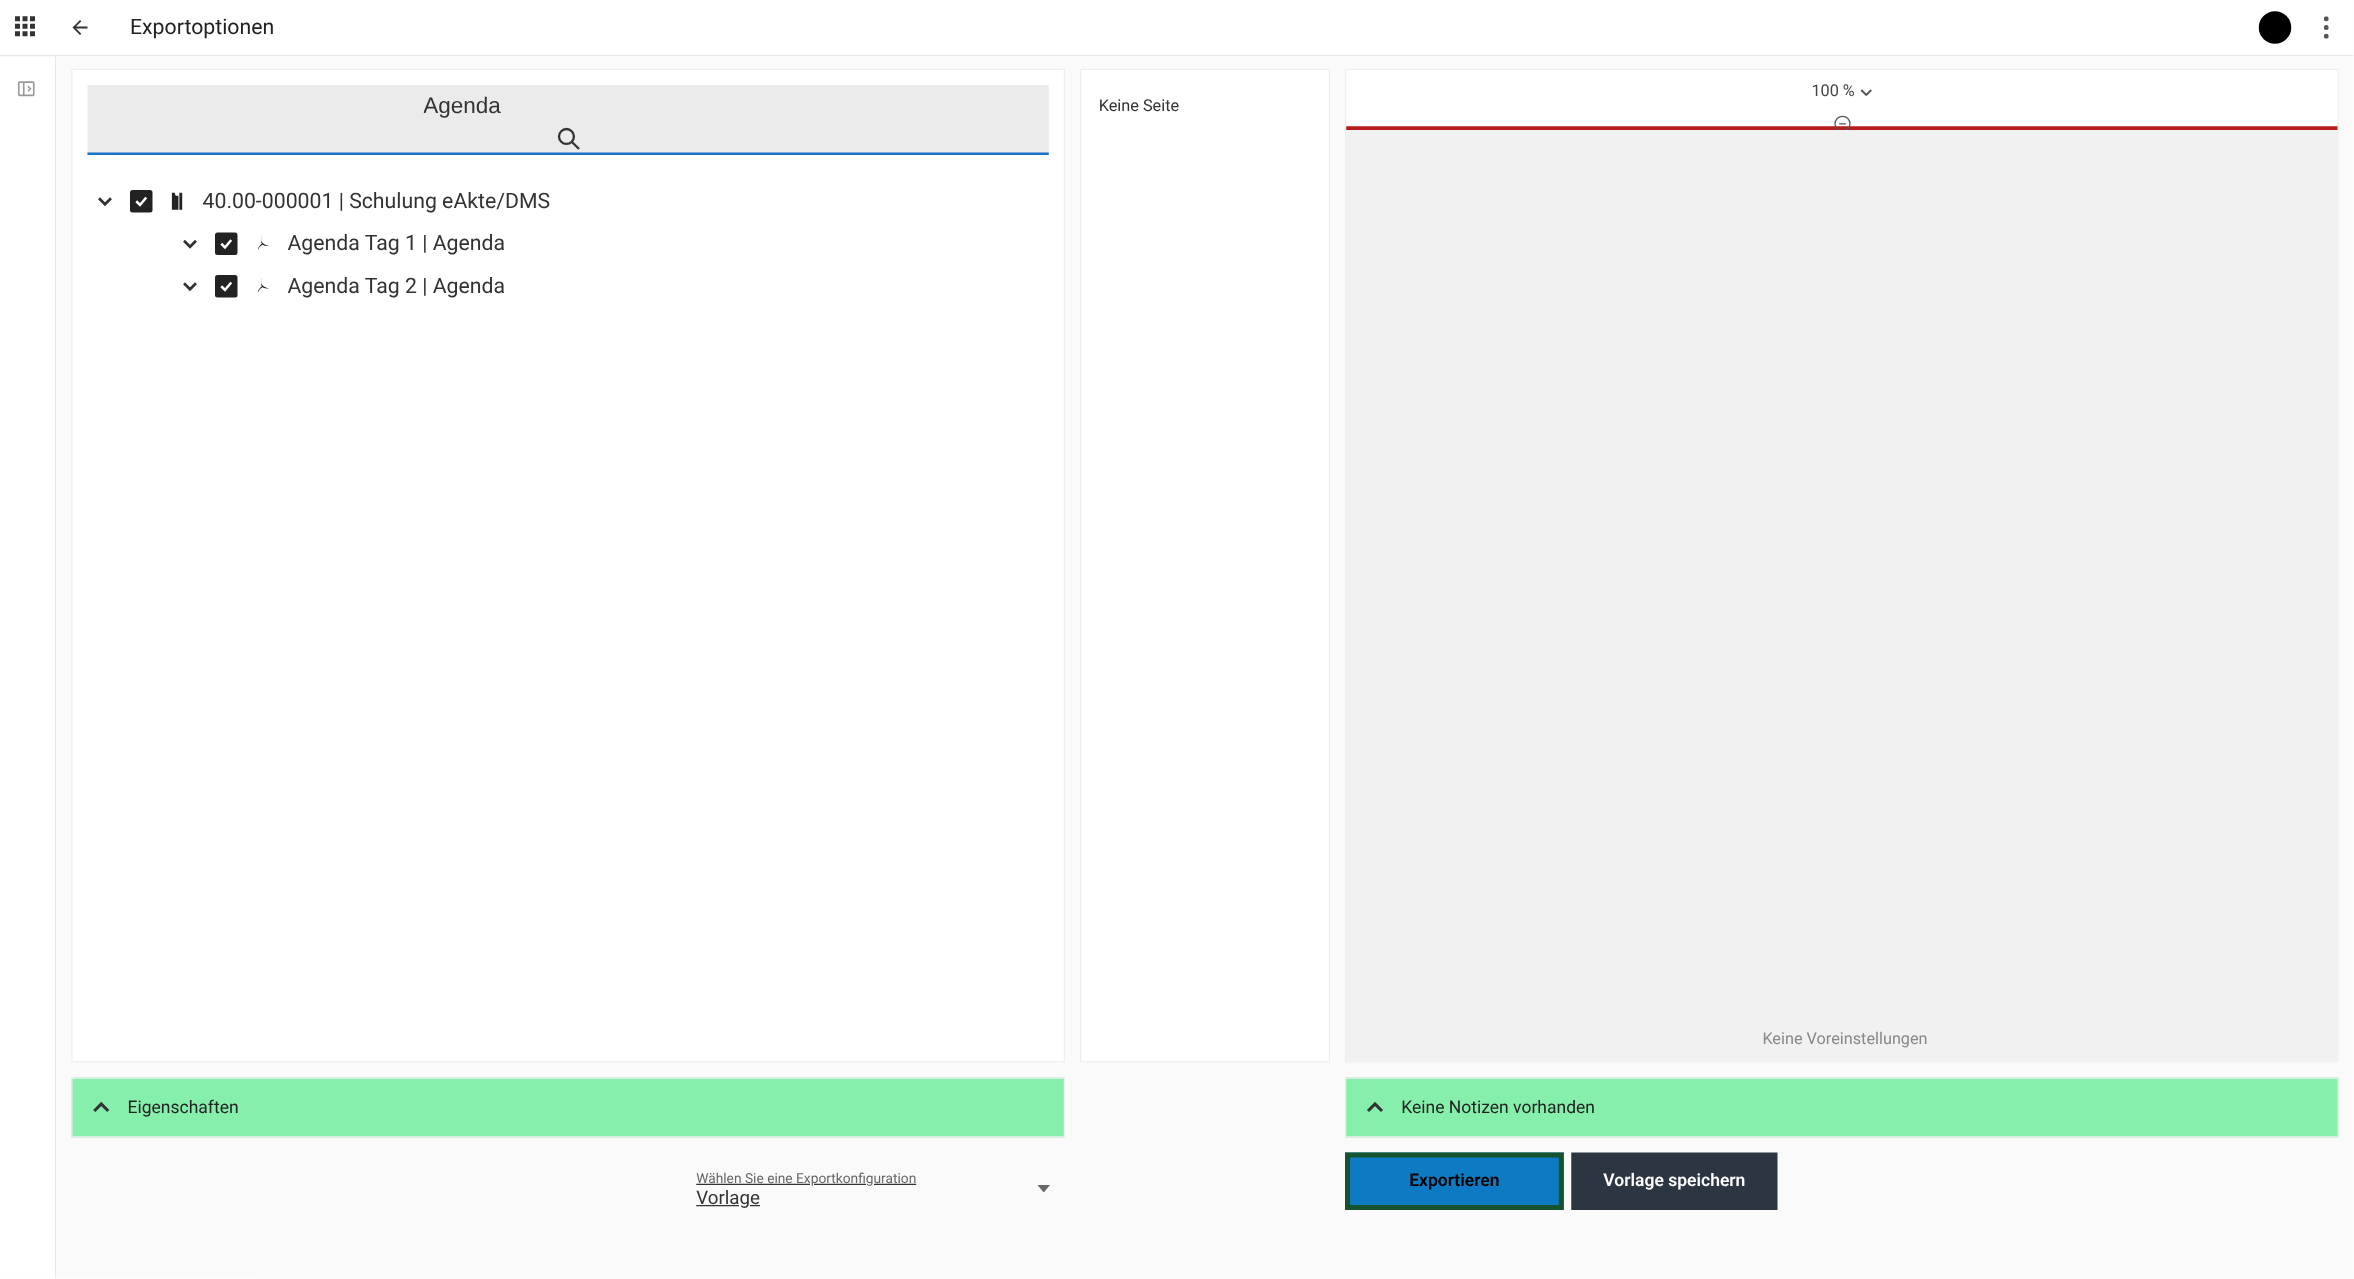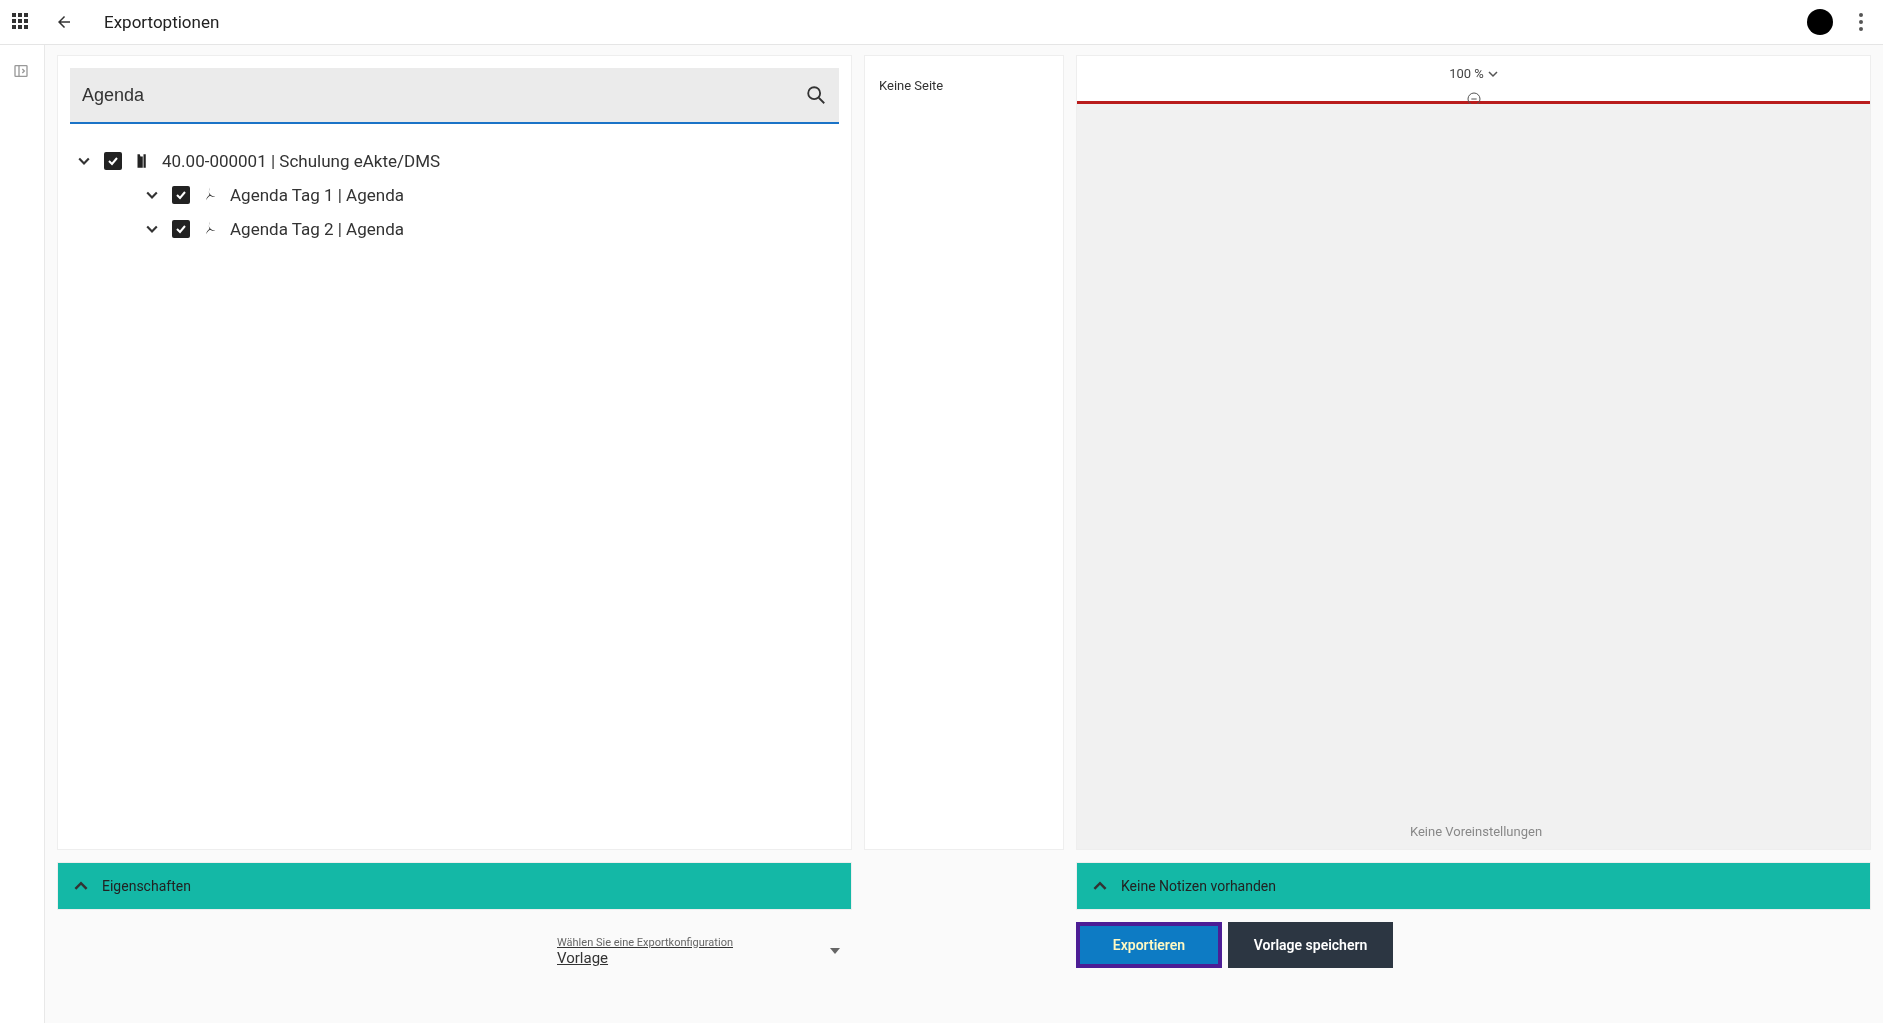--- a/index.html
+++ b/index.html
@@ -21,21 +21,21 @@
 
 
 .main { position: absolute; top: 45px; left: 45px; right: 0; bottom: 0; background: #fafafa; padding: 10px 12px 0 12px; }
 
 
 .grid { display: grid; grid-template-columns: 1fr 200px 1fr; gap: 12px; height: 795px; }
 .card { background: #fff; border: 1px solid #eee; }
 
 
 .search-panel { padding: 12px; display:flex; flex-direction:column; }
-.search-box { background: #ebebeb; display:flex; align-items:center; padding: 0 12px; height: 56px; border-bottom: 2px solid #1a73c7; }
+.search-box { background: #ebebeb; display:flex; align-items:center; padding: 0 12px; height: 56px; border-bottom: 2px solid #1a73c7; flex-direction: column; }
 .search-box input { flex:1; background:transparent; border:none; outline:none; font-size:18px; color:#333; }
 .search-box .search-icon { width:22px; height:22px; color:#333; }
 
 .tree { padding: 20px 4px 0 4px; }
 .tree-row { display:flex; align-items:center; height:34px; gap:10px; }
 .indent-0 { padding-left: 0px; }
 .indent-1 { padding-left: 36px; }
 .indent-2 { padding-left: 68px; }
 .chevron { width:20px; height:20px; display:flex; align-items:center; justify-content:center; cursor:pointer; color:#333; }
 .checkbox { width:18px; height:18px; background:#222; display:flex; align-items:center; justify-content:center; cursor:pointer; border-radius:2px; }
@@ -55,36 +55,36 @@
 .tb-btn.active { background:#d6e8f5; color:#1a73c7; }
 .tb-spacer { flex:1; }
 .view-select { display:flex; align-items:center; gap:8px; border:1px solid #ccc; border-radius:3px; padding:4px 10px; font-size:13px; color:#444; cursor:pointer;margin-top:36px; }
 .tb-right { display:flex; gap:6px; }
 
 .preview-canvas { flex:1; background:#f1f1f1; margin:0; position:relative; }
 .no-presets { position:absolute; bottom:10px; left:5px; right:0; text-align:center; color:#888; font-size:13px; }
 
 
 .accordion-row { display:grid; grid-template-columns: 1fr 200px 1fr; gap:12px; margin-top:12px; }
-.accordion { background:#14b8a6; border:1px solid #eee; height:48px; display:flex; align-items:center; padding:0 16px; gap:14px; cursor:pointer; }
+.accordion { background:#86efac; border:1px solid #eee; height:48px; display:flex; align-items:center; padding:0 16px; gap:14px; cursor:pointer; }
 .accordion .title { font-size:14px; color:#222; }
 .accordion-placeholder { }
 
 
 .bottom-bar { display:grid; grid-template-columns: 1fr 200px 1fr; gap:12px; margin-top:12px; height:58px; }
 .config-area { display:flex; justify-content:flex-end; align-items:center; }
 .config-select { width:295px; cursor:pointer; display:flex; align-items:center; justify-content:space-between; padding:4px 10px 4px 0;text-decoration:underline; }
 .config-select .labels { display:flex; flex-direction:column; }
 .config-label { font-size:11px; color:#666; }
 .config-value { font-size:15px; color:#333; }
 .config-select .caret { color:#666; width:12px; }
 
 .buttons-area { display:flex; align-items:flex-start; gap:6px; }
 .btn { height:46px; display:flex; align-items:center; justify-content:center; font-size:14px; font-weight:600; cursor:pointer; padding:0 22px; }
-.btn-primary { background:#0d7bc4; color:#fef9c3; border:4px solid #4c1d95; width:146px; }
+.btn-primary { background:#0d7bc4; color:#000000; border:4px solid #14532d; width:175px; }
 .btn-secondary { background:#2c3642; color:#fff; width:165px; }
 
 svg { display:block; }
 </style>
 </head>
 <body>
 
 <div class="top-header">
   <div class="apps-icon">
     <span></span>

